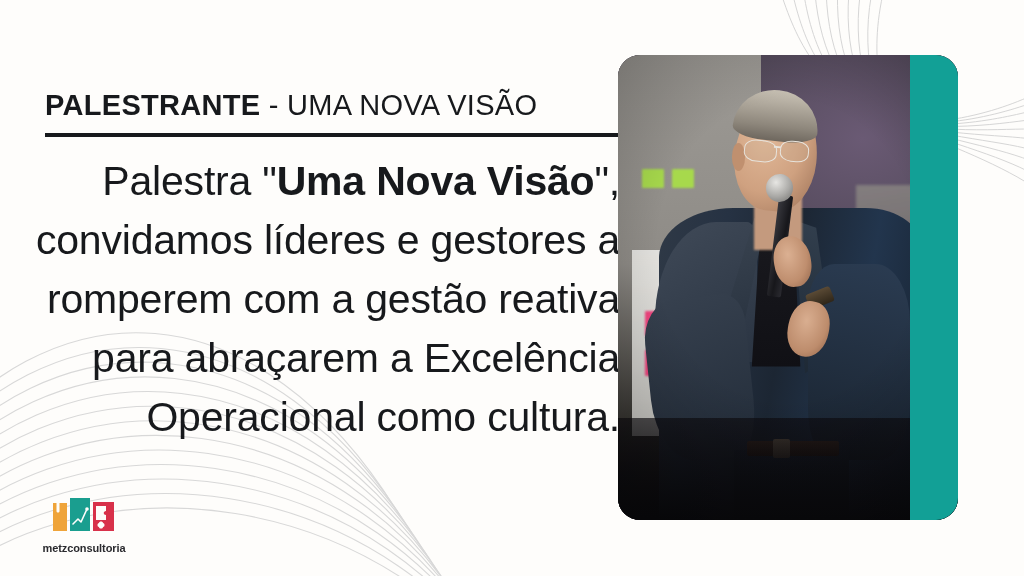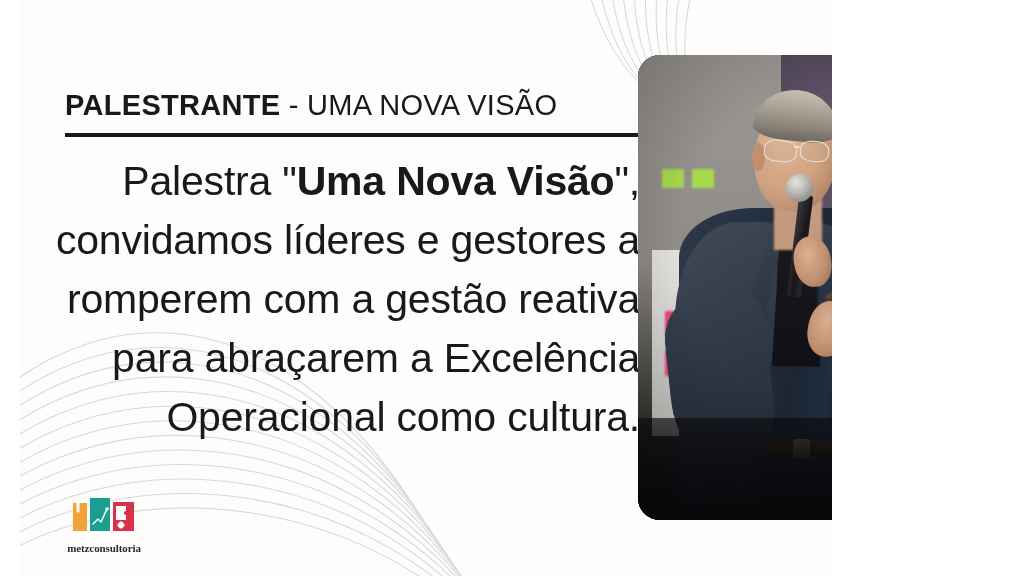--- a/index.html
+++ b/index.html
@@ -2,26 +2,25 @@
 <html><head>
 <meta charset="utf-8">
 <style>
   html, body {
     margin: 0;
     padding: 0;
     background: #ffffff;
   }
   #slide {
     position: relative;
-    width: 812px;
+    width: 1024px;
     height: 576px;
     background: #fefdfb;
     overflow: hidden;
     font-family: "Liberation Sans", sans-serif;
-    margin-left: 20px;
     -webkit-font-smoothing: antialiased;
   }
 
   
   .deco {
     position: absolute;
     pointer-events: none;
   }
   #deco-topright {
     top: -6px;
@@ -283,21 +282,20 @@
     background:
       radial-gradient(ellipse 96% 80% at 50% 42%, rgba(0,0,0,0) 40%, rgba(0,0,0,0.42) 100%);
   }
 
   
   #logo-block {
     position: absolute;
     left: 38px;
     bottom: 22px;
     width: 130px;
-    font-family: Liberation Serif, serif;
   }
   #logo-mark {
     width: 68px;
     height: 40px;
     margin-left: 12px;
   }
   #logo-wordmark {
     margin-top: 4px;
     font-size: 11px;
     font-weight: 700;

